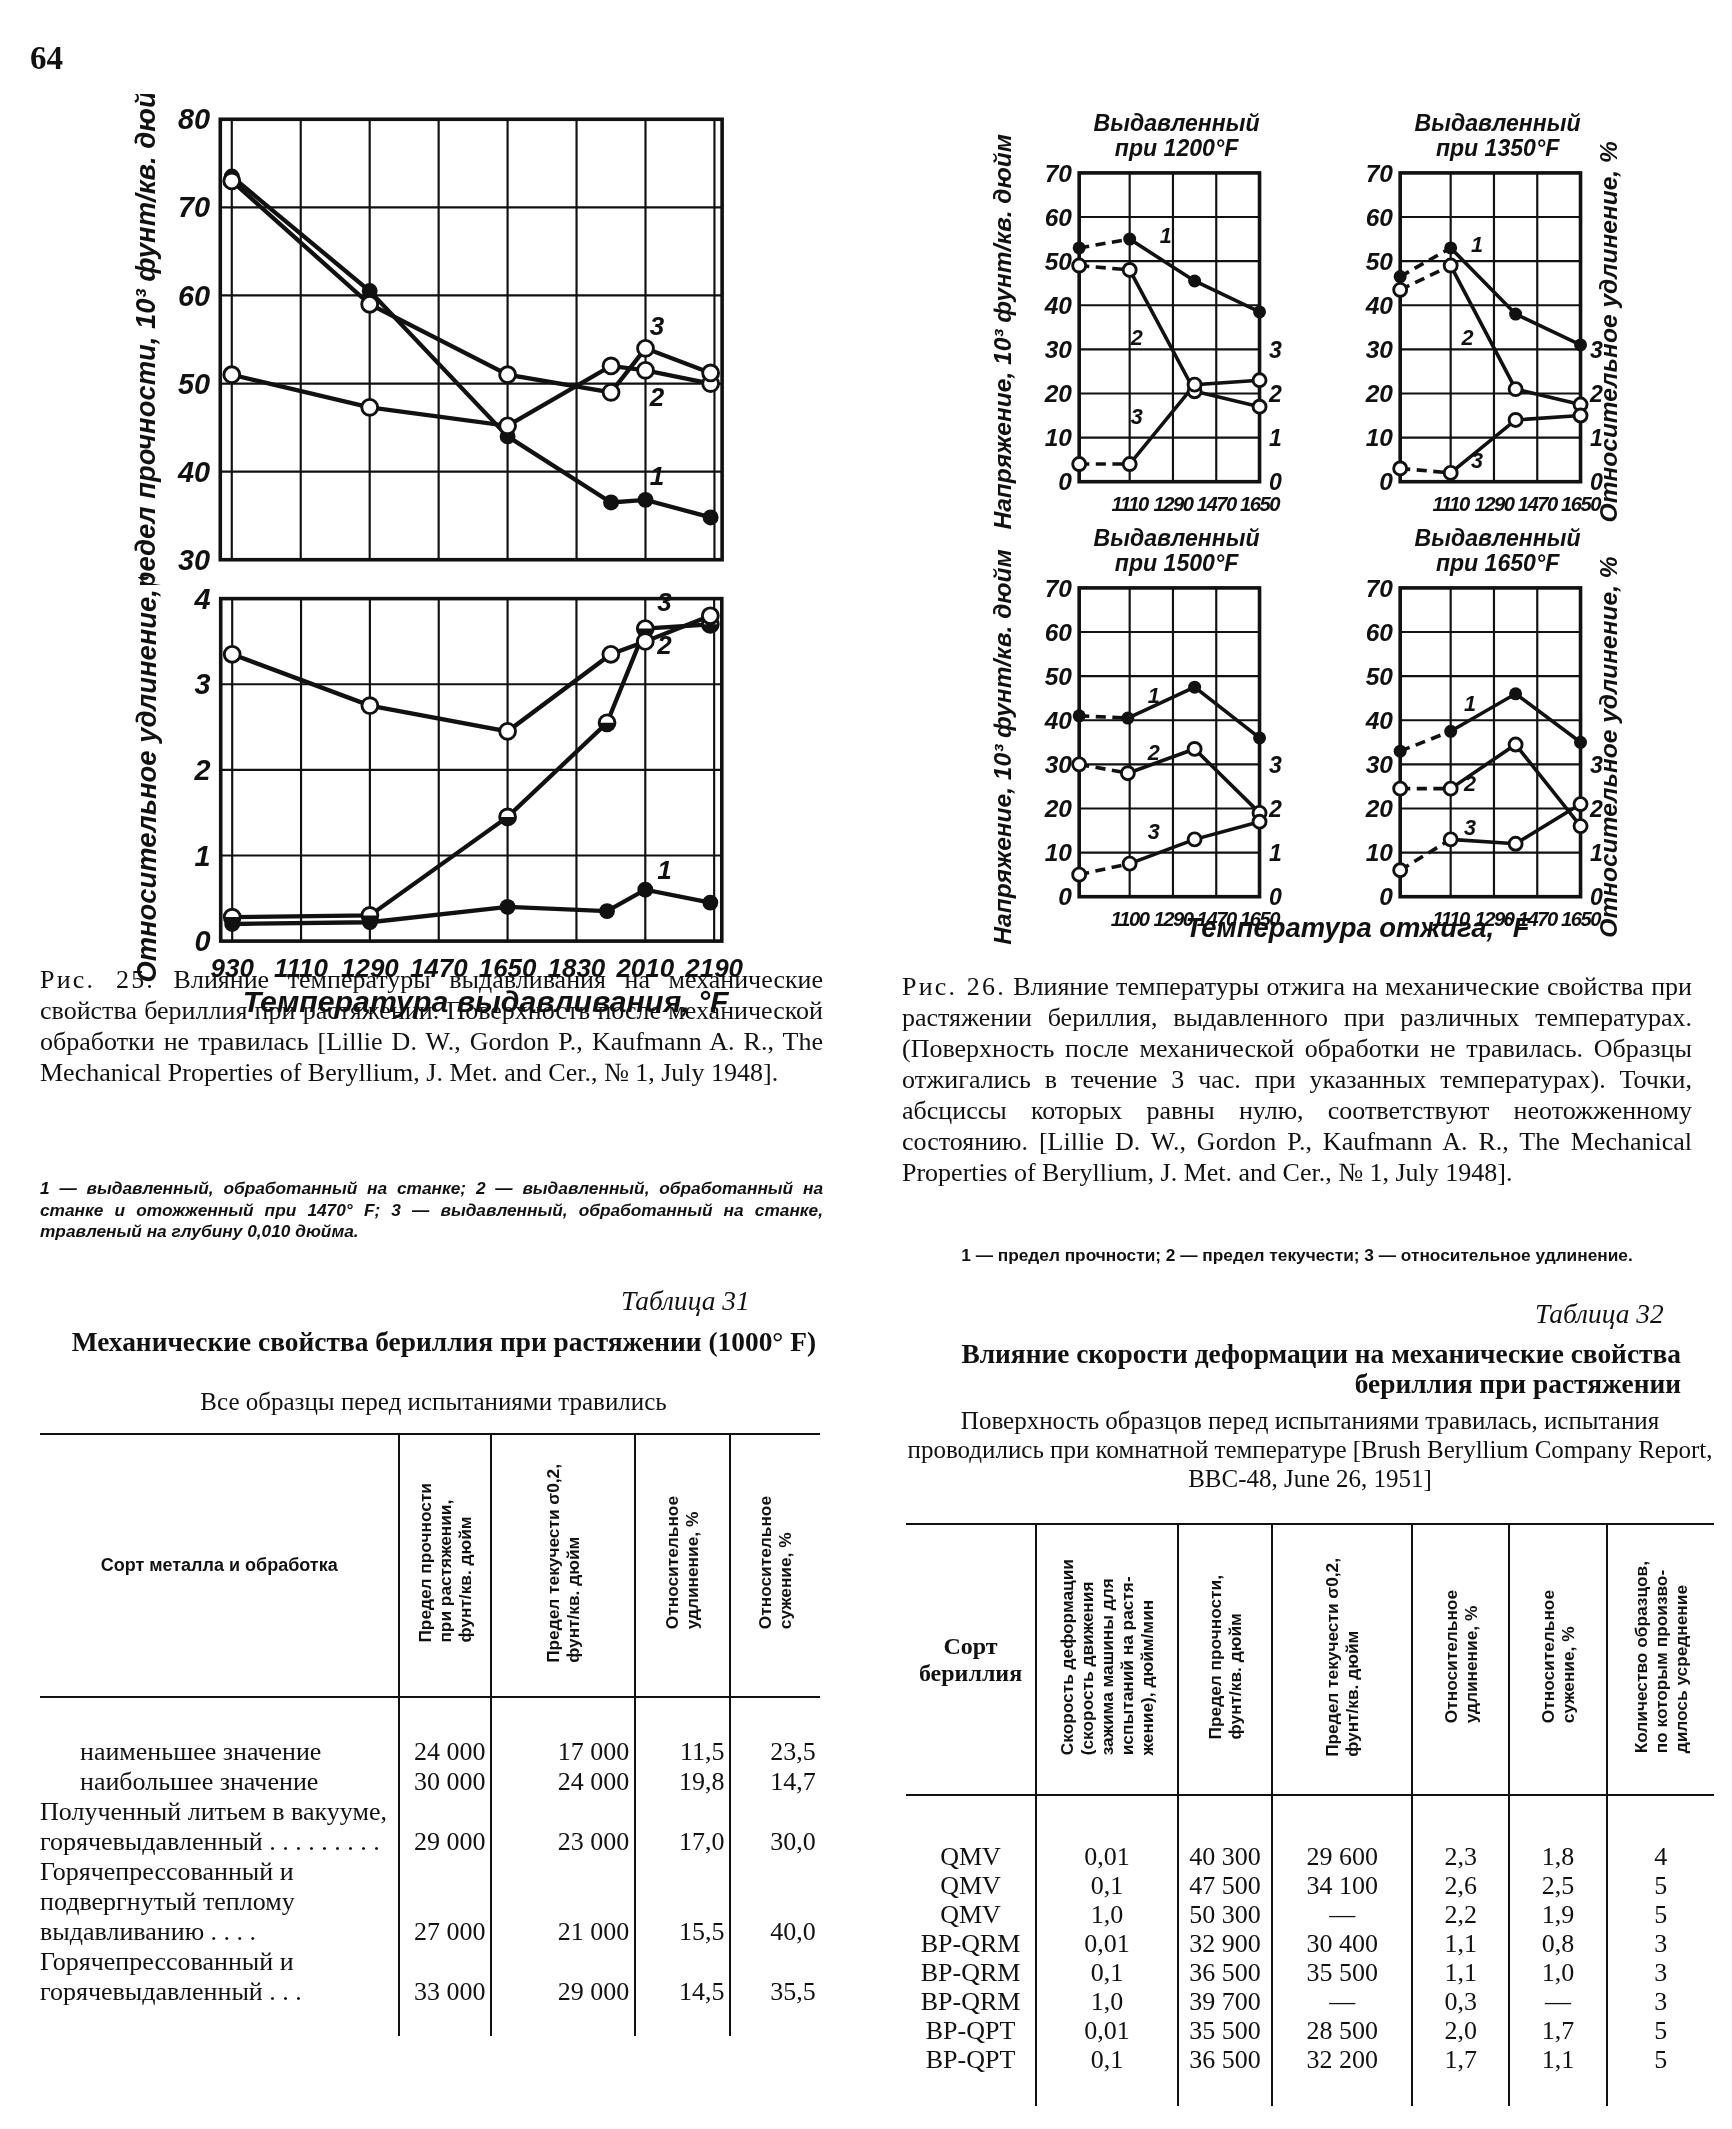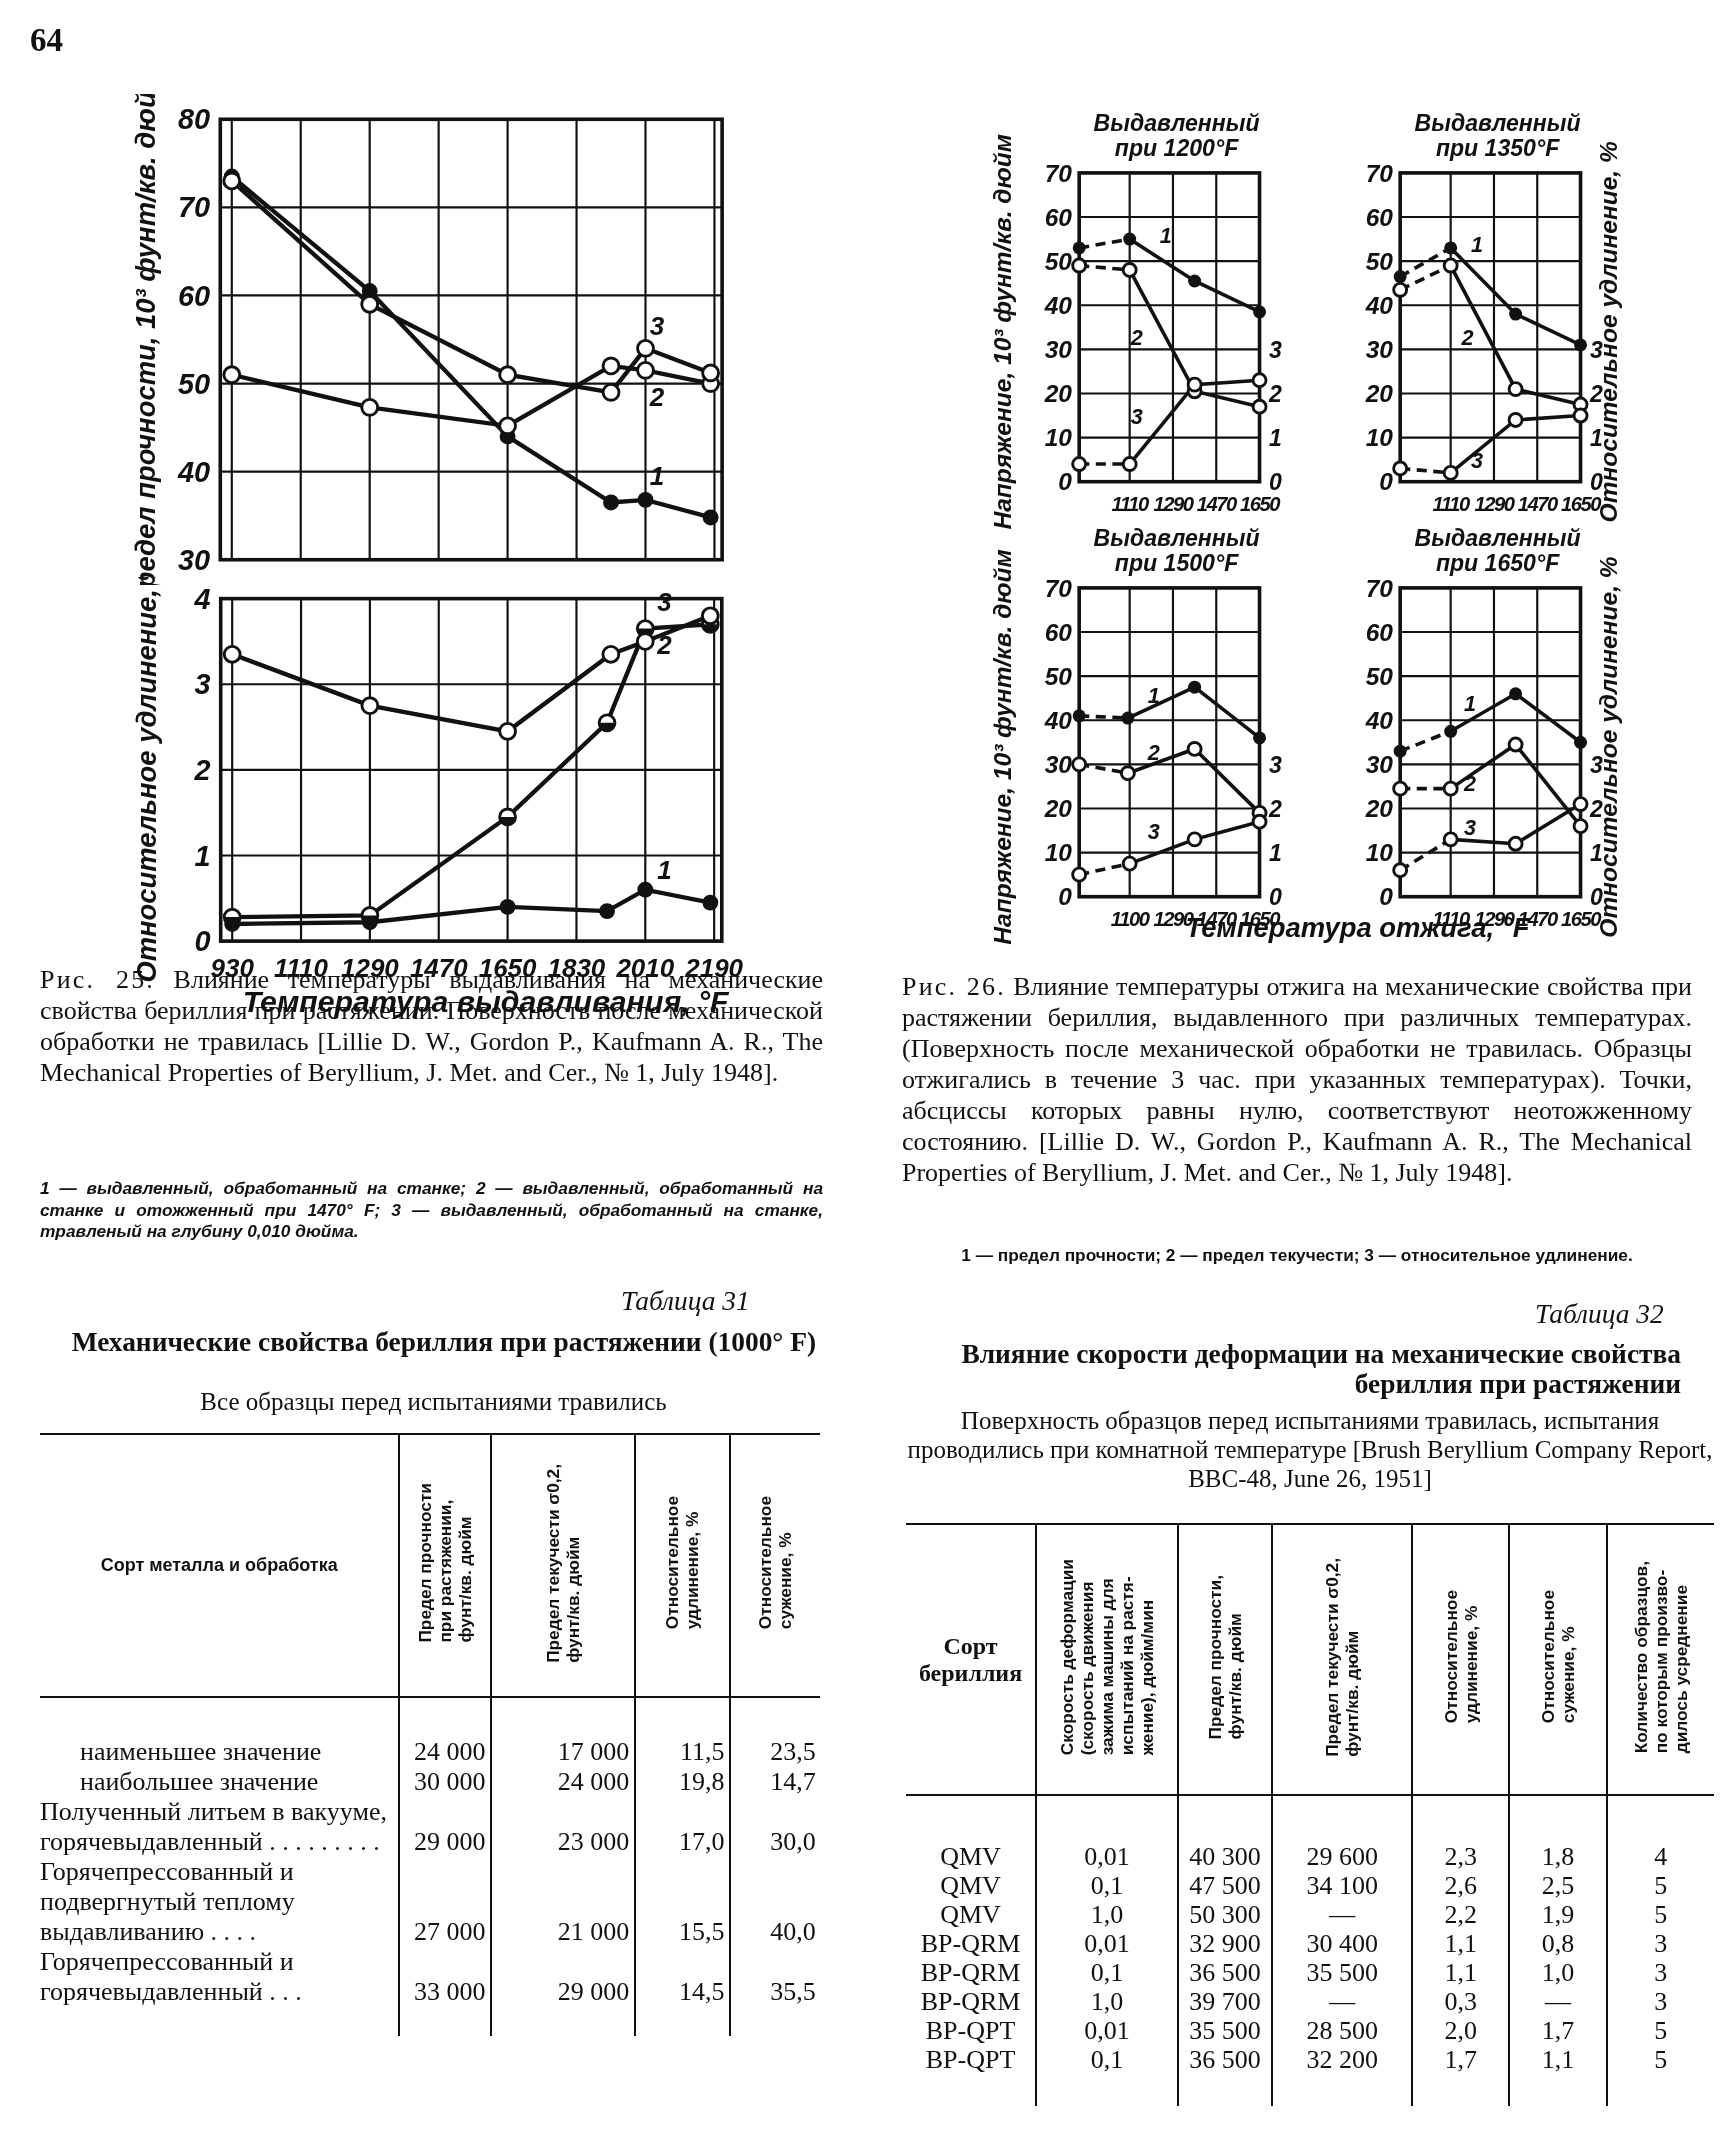--- a/index.html
+++ b/index.html
@@ -1,19 +1,19 @@
 <!DOCTYPE html>
 <html style="font-size:11.5px"><head>
 <meta charset="utf-8">
 <style>
   html, body { margin:0; padding:0; background:#ffffff; }
   body { width:1732px; height:2129px; position:relative; overflow:hidden; color:#111;
          font-family:"Liberation Serif", "DejaVu Serif", serif; }
   .abs { position:absolute; }
-  .page-num { left:30px; top:22px; font-size:33px; font-weight:bold;text-align:center; }
+  .page-num { left:30px; top:40px; font-size:33px; font-weight:bold;text-align:center; }
   svg text { font-family:"Liberation Sans", "DejaVu Sans", sans-serif; font-style:italic; font-weight:bold; fill:#111; }
   .caption { font-size:26px; line-height:31px; text-align:justify; }
   .caption .lead { letter-spacing:2.2px; }
   .legend { font-family:"Liberation Sans","DejaVu Sans",sans-serif; font-size:17.3px; font-weight:bold; line-height:21.7px; text-align:justify; }
   .tbl-no { font-style:italic; font-size:27.4px; }
   .tbl-title { font-weight:bold; font-size:27.4px; text-align:right; line-height:30px; }
   .tbl-sub { font-size:25px; text-align:center; line-height:29px; }
   table { border-collapse:collapse; position:absolute; }
   th { font-family:"Liberation Sans","DejaVu Sans",sans-serif; font-size:17.3px; font-weight:bold; vertical-align:middle; padding:0; }
   th .vert { writing-mode:vertical-rl; transform:rotate(180deg); display:inline-block; text-align:left; white-space:pre-line; line-height:20px; }

